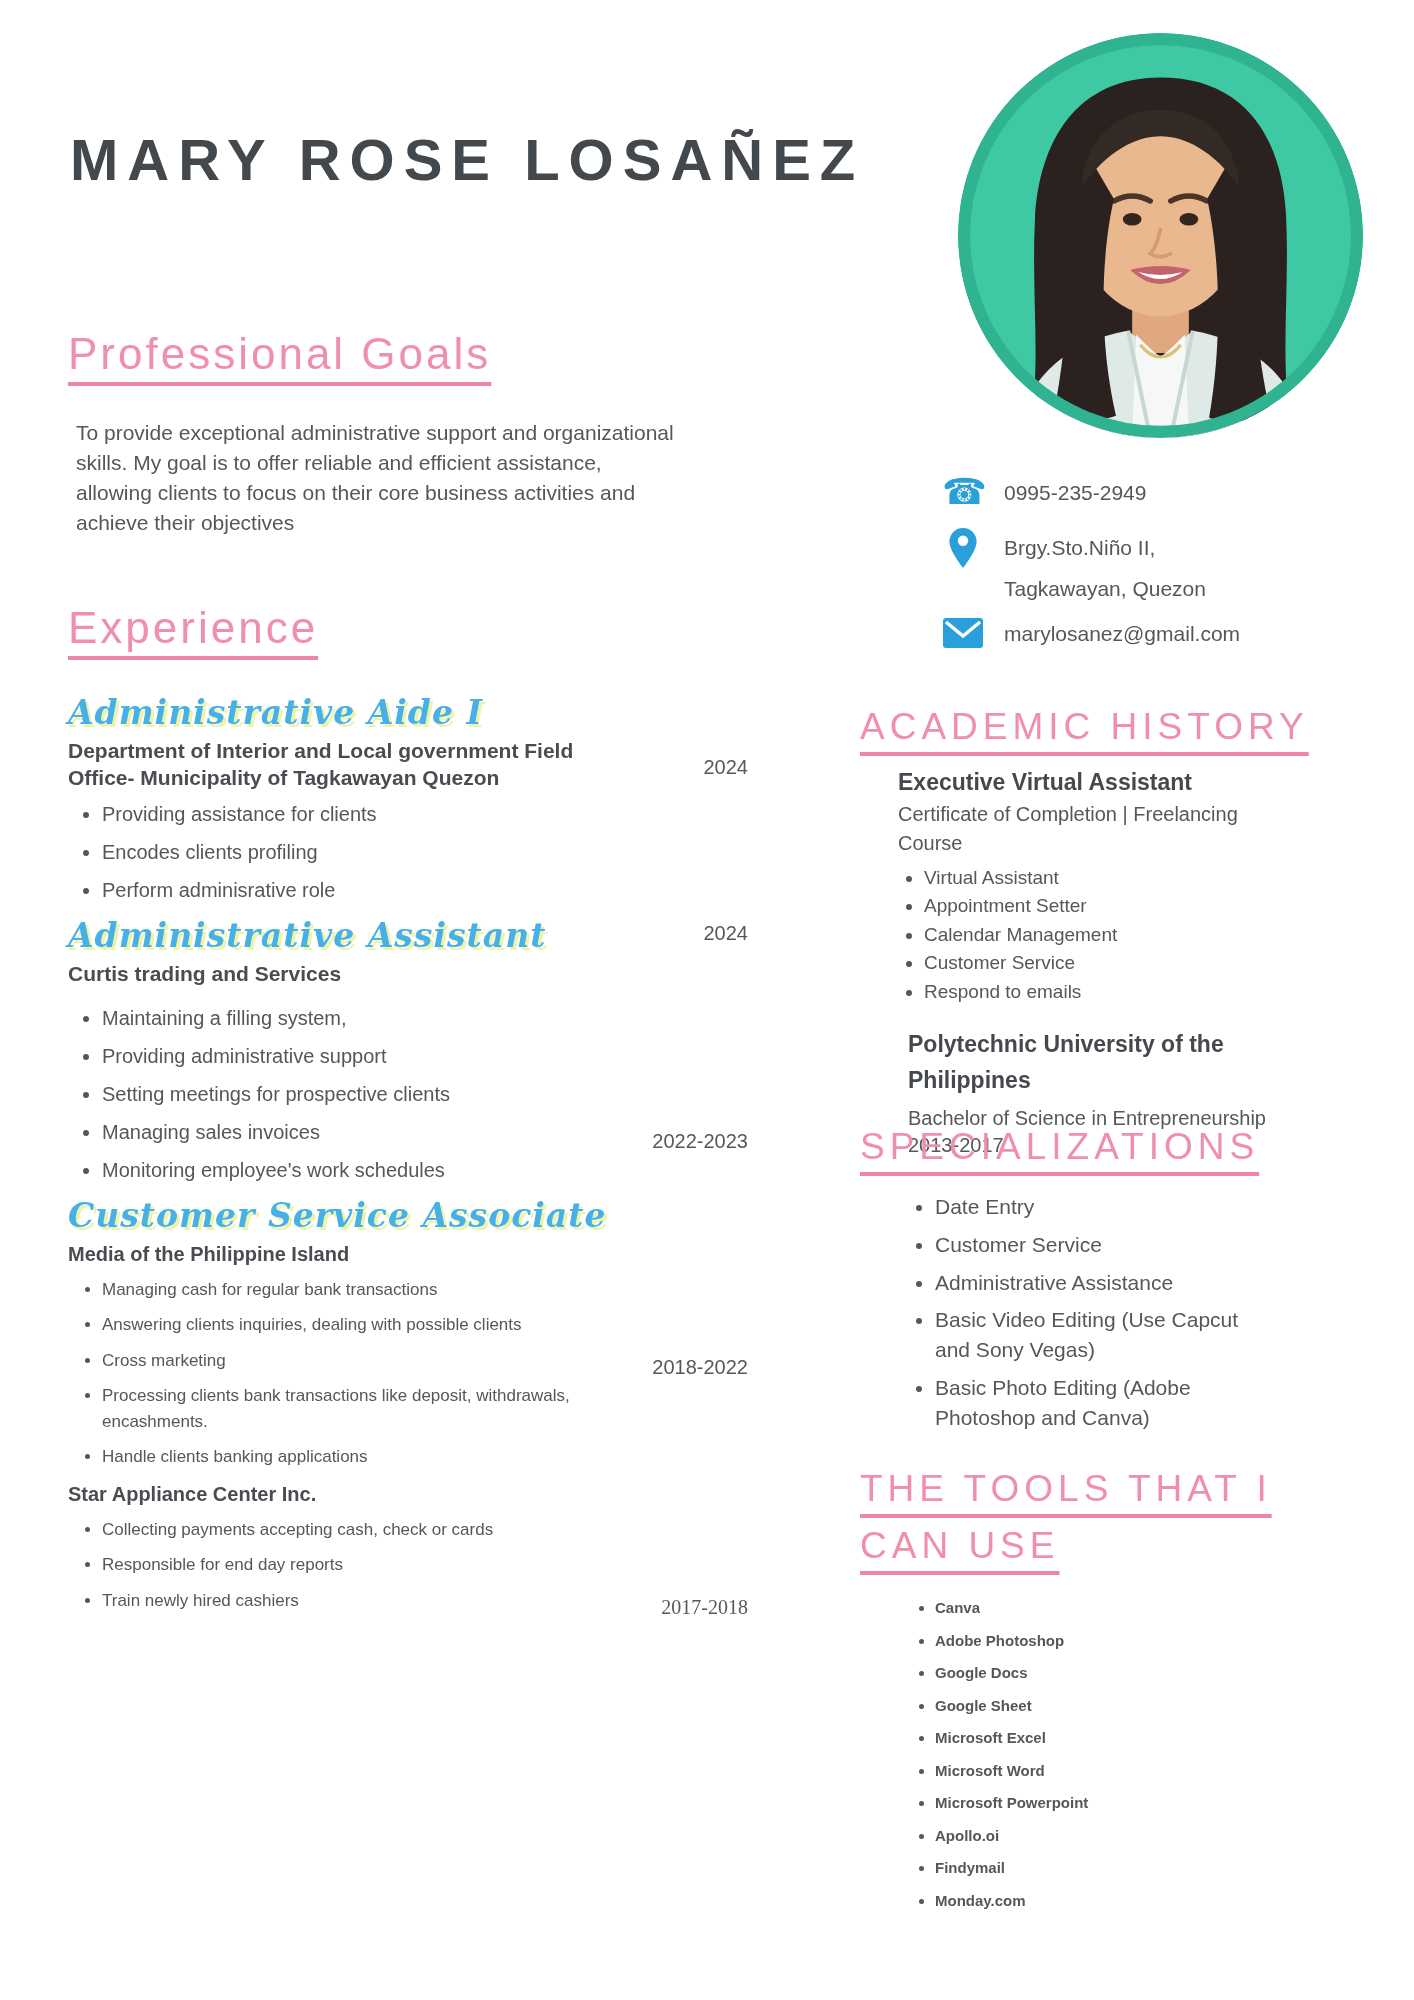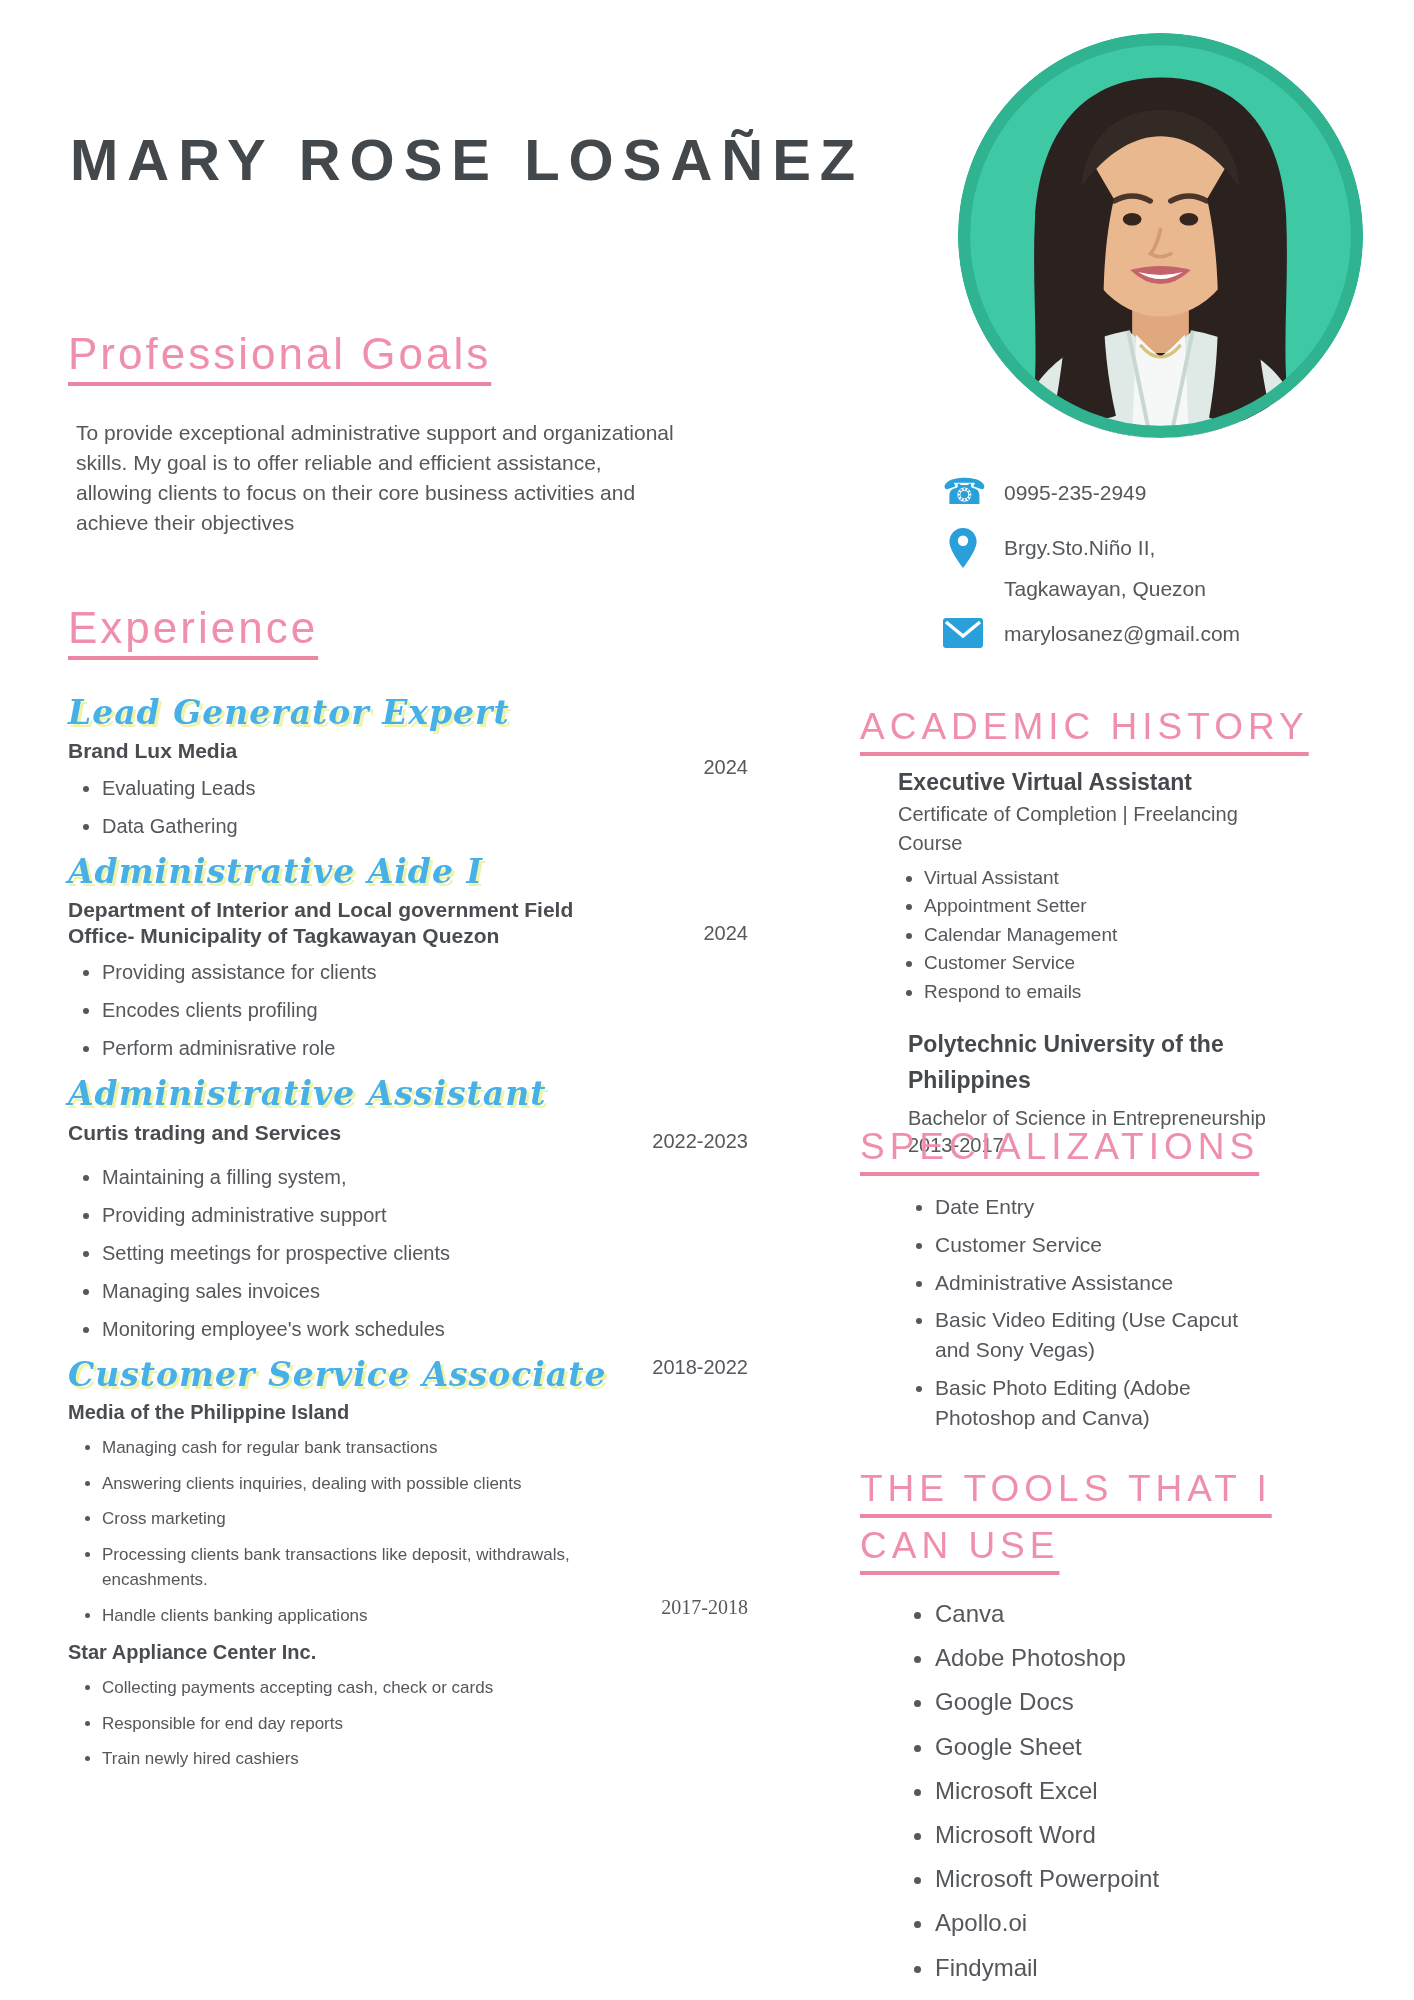--- a/index.html
+++ b/index.html
@@ -61,21 +61,21 @@
   .uni-name{font-size:23px;font-weight:700;color:#45494e;line-height:1.55;width:400px;}
   .uni-degree{font-size:20px;margin-top:8px;color:#54575b;}
   .uni-years{font-size:20px;margin-top:4px;color:#54575b;}
   .spec-heading{position:absolute;left:860px;top:1120px;white-space:nowrap;}
   .spec-list{position:absolute;left:905px;top:1192px;width:345px;}
   .spec-list ul{margin:0;padding-left:30px;}
   .spec-list ul li{font-size:21px;line-height:1.42;margin-bottom:8px;color:#54575b;}
   .tools-heading{position:absolute;left:860px;top:1460px;width:490px;line-height:1.55;}
   .tools-list{position:absolute;left:905px;top:1598px;width:380px;}
   .tools-list ul{margin:0;padding-left:30px;}
-  .tools-list ul li{font-size:24px;line-height:1.3;margin-bottom:13px;color:#54575b;}
+  .tools-list ul li{font-size:15px;line-height:1.3;margin-bottom:13px;color:#54575b;font-weight:bold;}
 </style>
 </head>
 <body>
 
 <div class="page">
 
   <div class="name">MARY ROSE LOSAÑEZ</div>
 
   <div class="photo">
     <svg viewBox="0 0 200 200">
@@ -113,28 +113,20 @@
       <circle cx="100" cy="100" r="97" fill="none" stroke="#2fb391" stroke-width="6"></circle>
     </svg>
   </div>
 
   <div class="pink-h h-left goals-heading">Professional Goals</div>
   <div class="goals-text">To provide exceptional administrative support and organizational skills. My goal is to offer reliable and efficient assistance, allowing clients to focus on their core business activities and achieve their objectives</div>
 
   <div class="pink-h h-left exp-heading">Experience</div>
 
   <div class="jobs">
-    <div class="job">
-      <div class="script">Lead Generator Expert</div>
-      <div class="company">Brand Lux Media</div>
-      <ul>
-        <li>Evaluating Leads</li>
-        <li>Data Gathering</li>
-      </ul>
-    </div>
 
     <div class="job">
       <div class="script">Administrative Aide I</div>
       <div class="company" style="width:575px;">Department of Interior and Local government Field Office- Municipality of Tagkawayan Quezon</div>
       <ul>
         <li>Providing assistance for clients</li>
         <li>Encodes clients profiling</li>
         <li>Perform adminisrative role</li>
       </ul>
     </div>

